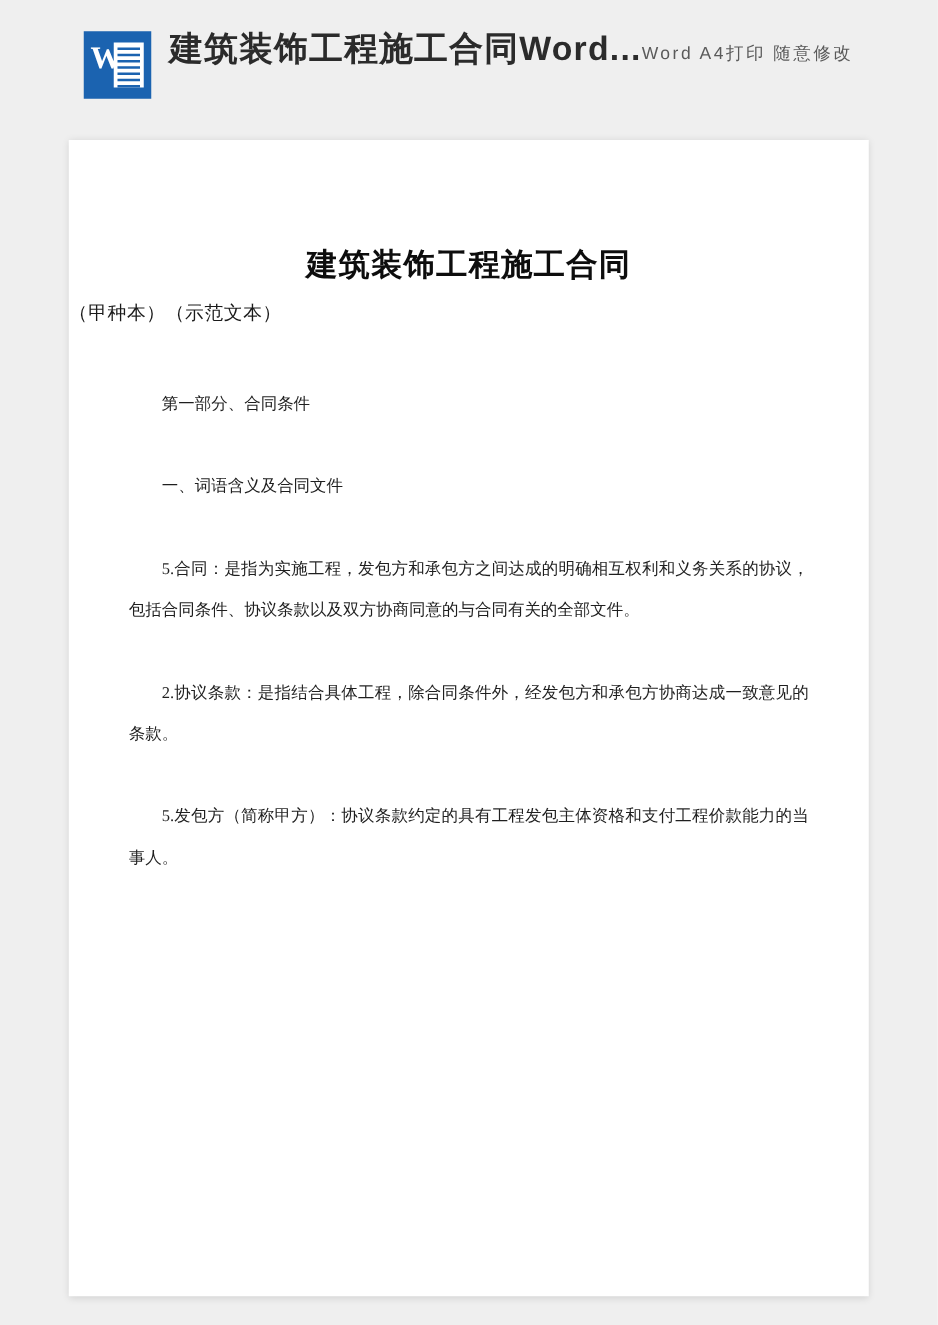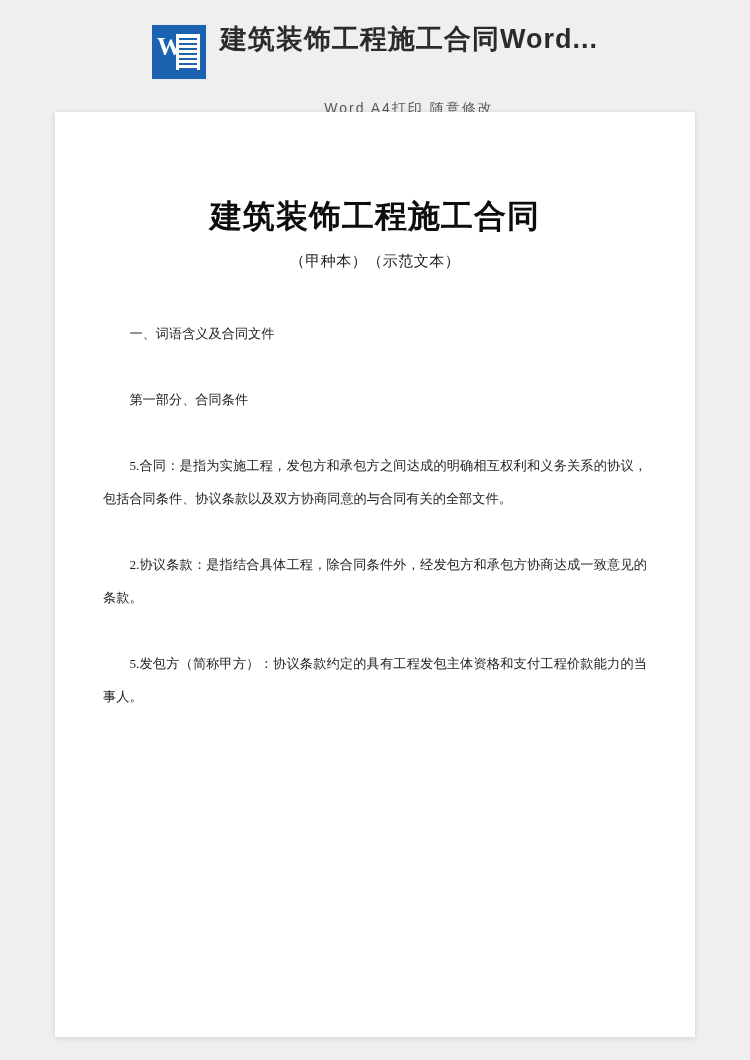--- a/index.html
+++ b/index.html
@@ -64,23 +64,21 @@
   }
   .word-logo .doc i {
     display: block;
     height: 2px;
     background: #1b63b0;
     margin: 3px 3px 0 3px;
   }
   .word-logo .doc i:first-child { margin-top: 4px; }
   .header-texts {
     display: flex;
-    flex-direction: column;
-    align-items: center;
-    gap: 32px;
+    flex-direction: row;
   }
   .header-title {
     font-size: 27px;
     font-weight: bold;
     color: #2b2b2b;
     letter-spacing: 1px;
     line-height: 34px;
     white-space: nowrap;
   }
   .header-sub {
@@ -97,28 +95,27 @@
     top: 112px;
     width: 640px;
     height: 925px;
     background: #ffffff;
     box-shadow: 0 1px 6px rgba(0,0,0,0.13);
   }
   .doc-title {
     margin-top: 83px;
     text-align: center;
     font-family: Liberation Mono, monospace;
-    font-size: 32px;
+    font-size: 25px;
     font-weight: bold;
     color: #0d0d0d;
     letter-spacing: 1px;
   }
   .doc-subtitle {
     margin-top: 13px;
-    text-align: center;
     font-family: "Liberation Serif", serif;
     font-size: 15px;
     color: #1a1a1a;
     letter-spacing: 0.5px;
   }
   .body-text {
     margin: 0 48px;
     padding-top: 46px;
     font-family: "Liberation Serif", serif;
     font-size: 13.2px;
@@ -156,21 +153,21 @@
         <div class="header-sub">Word A4打印  随意修改</div>
       </div>
     </div>
   </div>
 
   <div class="sheet">
     <div class="doc-title">建筑装饰工程施工合同</div>
     <div class="doc-subtitle">（甲种本）（示范文本）</div>
 
     <div class="body-text">
+      <p class="para">第一部分、合同条件</p>
       <p class="para">一、词语含义及合同文件</p>
-      <p class="para">第一部分、合同条件</p>
       <p class="para">5.合同：是指为实施工程，发包方和承包方之间达成的明确相互权利和义务关系的协议，包括合同条件、协议条款以及双方协商同意的与合同有关的全部文件。</p>
       <p class="para">2.协议条款：是指结合具体工程，除合同条件外，经发包方和承包方协商达成一致意见的条款。</p>
       <p class="para">5.发包方（简称甲方）：协议条款约定的具有工程发包主体资格和支付工程价款能力的当事人。</p>
     </div>
   </div>
 
 </div>
 
 </body></html>

